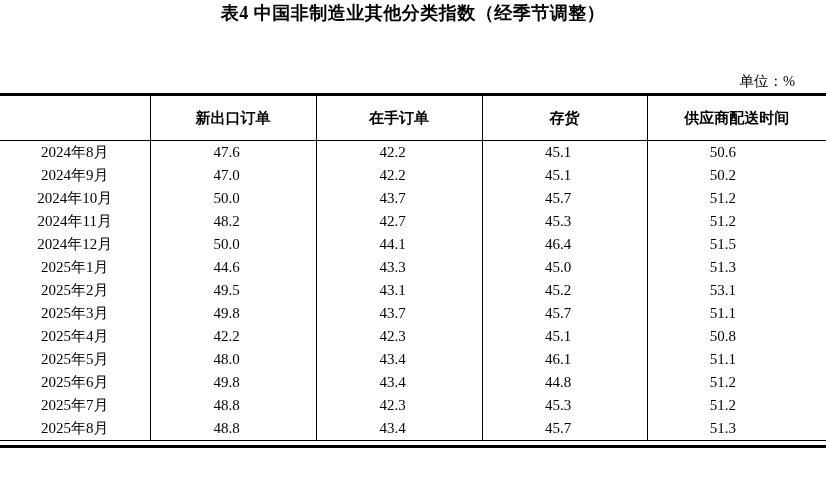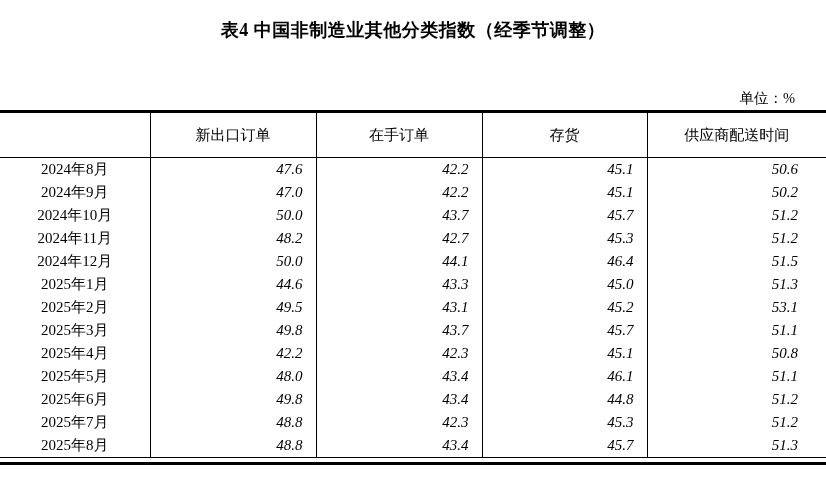--- a/index.html
+++ b/index.html
@@ -10,21 +10,21 @@
     font-family: "Liberation Serif", "DejaVu Serif", serif;
     color: #000000;
     overflow: hidden;
   }
   .page {
     width: 826px;
     height: 480px;
     position: relative;
   }
   .table-title {
-    padding-top: 18px;
+    padding-top: 1px;
     text-align: center;
     font-size: 18px;
     font-weight: bold;
     letter-spacing: 0.5px;
   }
   .unit-label {
     margin-top: 47px;
     text-align: right;
     padding-right: 31px;
     font-size: 14.5px;
@@ -37,21 +37,21 @@
     table-layout: fixed;
     border-top: 3px solid #000000;
     border-bottom: 1px solid #000000;
     font-size: 15px;
   }
   table.data-table thead tr {
     height: 46px;
     border-bottom: 1px solid #000000;
   }
   table.data-table th {
-    font-weight: normal;
+    font-weight: bold;
     text-align: center;
     vertical-align: middle;
     font-size: 15px;
     margin-top: 18px;
   }
   table.data-table th + th,
   table.data-table td + td {
     border-left: 1px solid #000000;
   }
   table.data-table tbody tr {
@@ -60,23 +60,22 @@
   }
   table.data-table td {
     vertical-align: middle;
     line-height: 23px;
     white-space: nowrap;
   }
   td.month-cell {
     text-align: center;
   }
   td.value-cell {
-    text-align: right;
+    text-align: center;
     padding-right: 13px;
-    font-style: italic;
   }
   td.value-cell.last {
     padding-right: 28px;
   }
   .bottom-rule {
     width: 826px;
     height: 3px;
     background: #000000;
     margin-top: 4px;
   }

